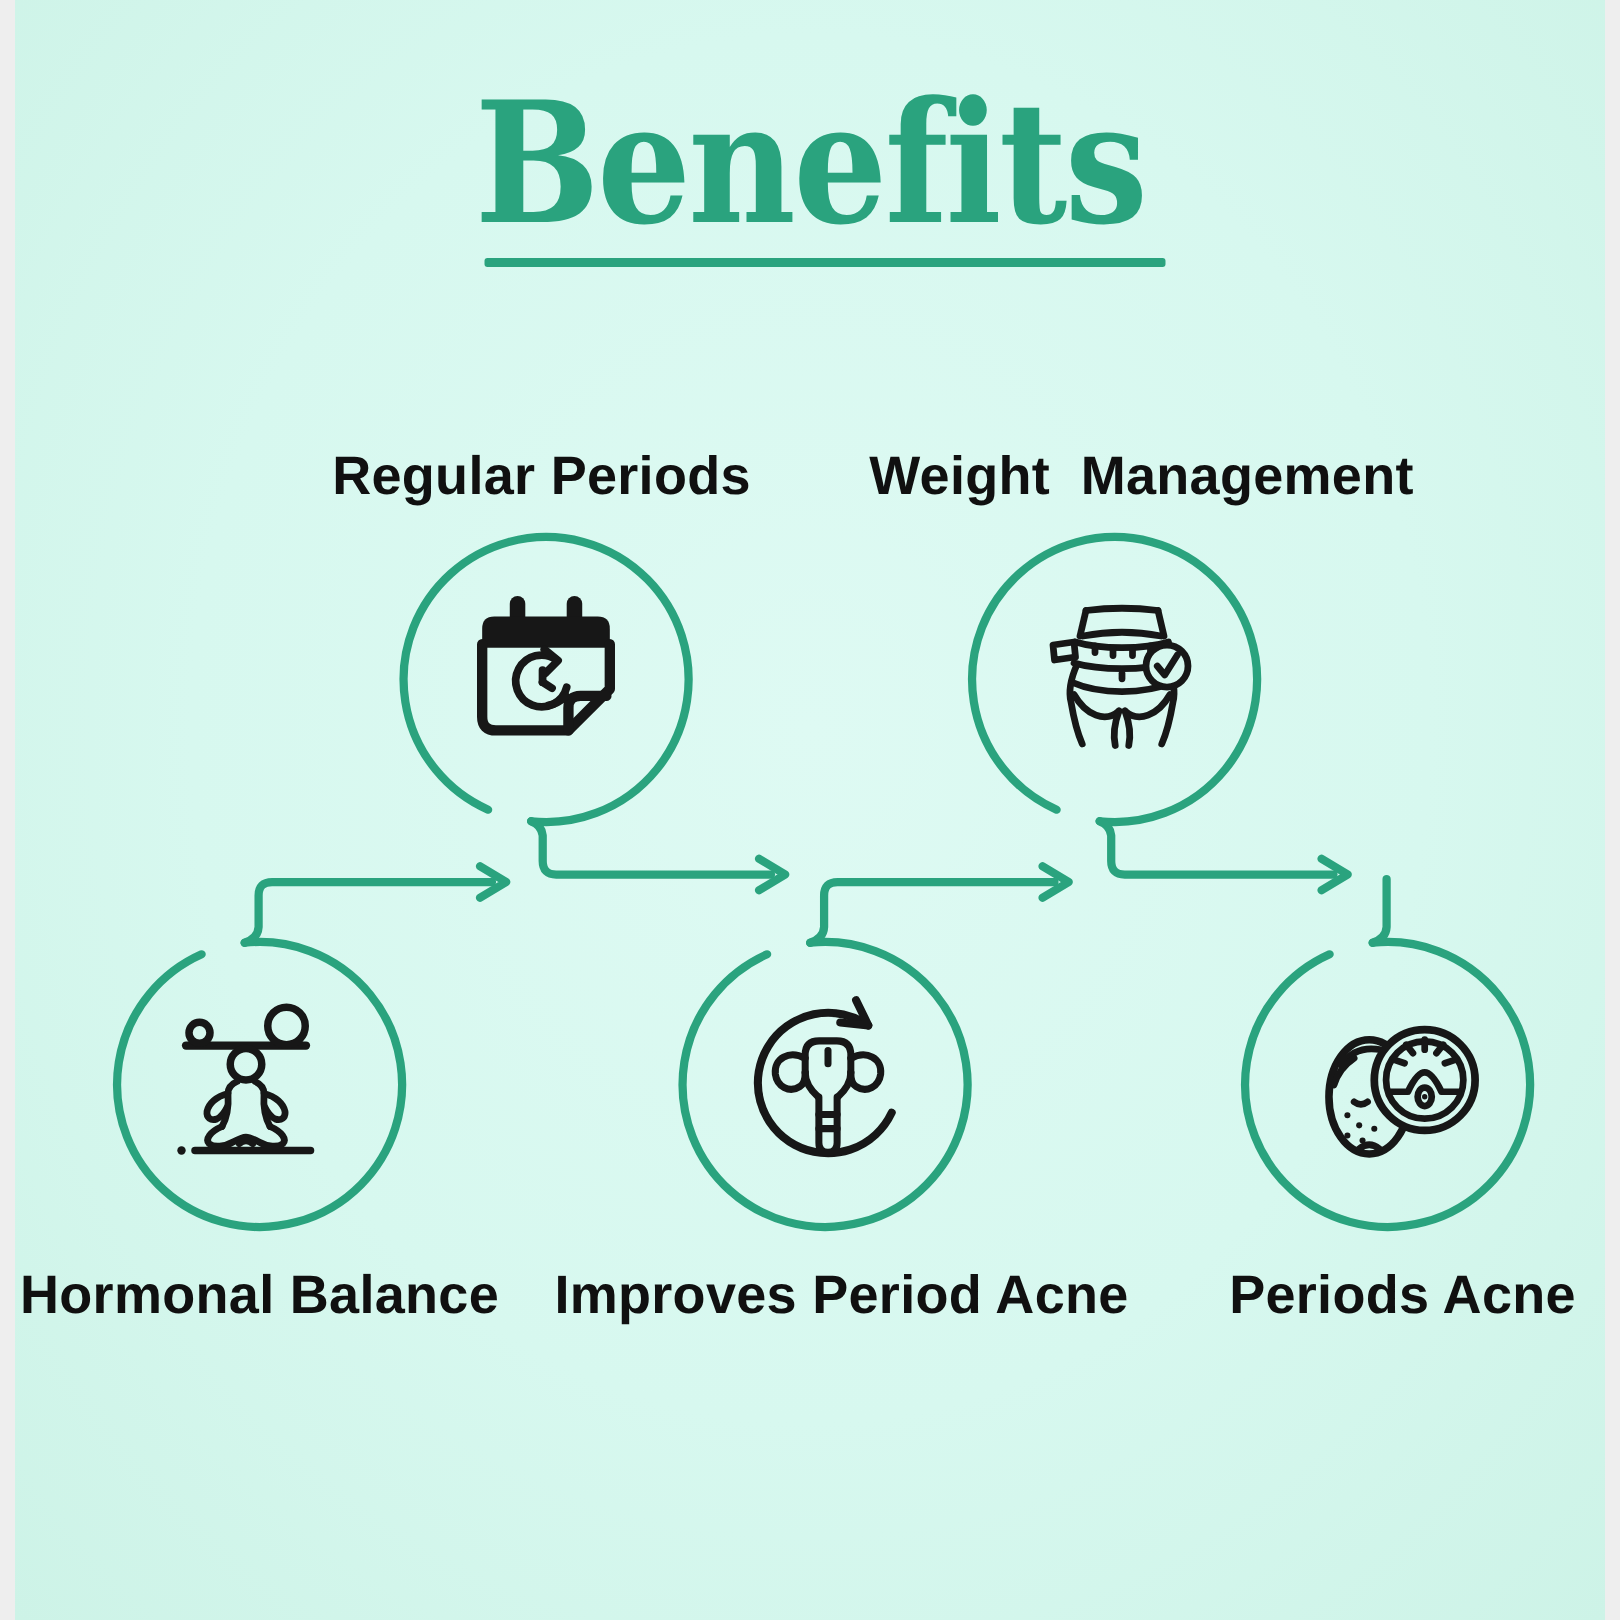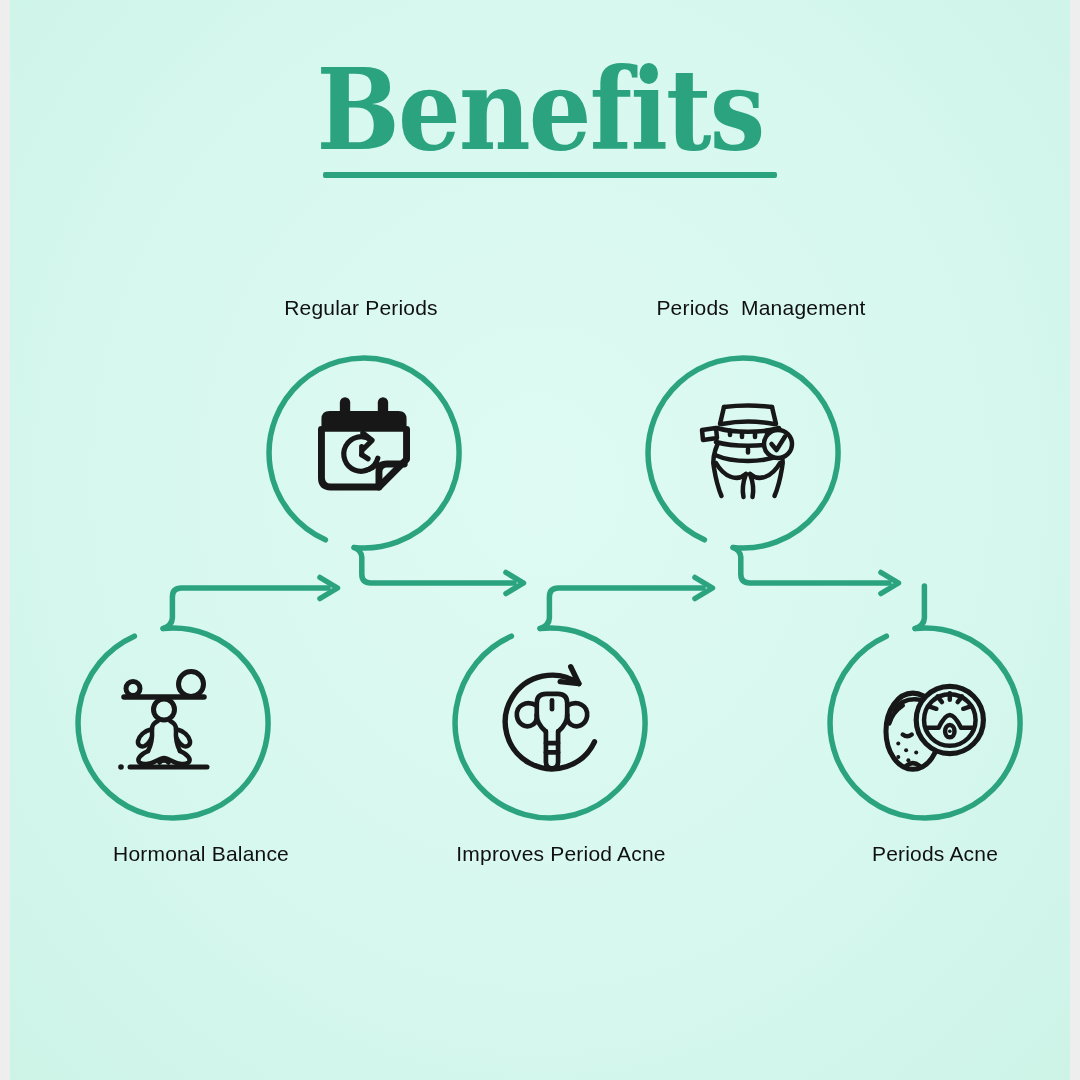--- a/index.html
+++ b/index.html
@@ -26,46 +26,46 @@
     font-weight:900;font-size:112px;letter-spacing:-2px;
     color:var(--accent);white-space:pre;
   }
   .title-underline{
     position:absolute;left:313px;top:172px;width:454px;height:6px;
     background:var(--accent);border-radius:2px;
   }
   .art{position:absolute;left:0;top:0;}
   .node-label{
     position:absolute;transform:translateX(-50%);
-    font-size:21px;font-weight:400;color:var(--label-text);
+    font-size:36px;font-weight:700;color:var(--label-text);
     white-space:pre;letter-spacing:.2px;
   }
   .lbl-rp{left:351px;top:296px;}
   .lbl-wm{left:751px;top:296px;}
-  .lbl-hb{left:163px;top:842px;margin-left:28px;}
+  .lbl-hb{left:163px;top:842px;}
   .lbl-ipf{left:551px;top:842px;}
   .lbl-ca{left:925px;top:842px;}
   .c-ring,.c-line{stroke:var(--accent);stroke-width:5.5;fill:none;
     stroke-linecap:round;stroke-linejoin:round;}
   .ink{stroke:var(--icon-stroke);fill:none;stroke-linecap:round;stroke-linejoin:round;stroke-width:4.5;}
   .ink-thick{stroke-width:6;}
   .ink-thin{stroke-width:4;}
   .ink-fill{fill:var(--icon-stroke);stroke:none;}
   .bg-fill{fill:var(--background);}
 </style>
 </head>
 <body>
 
 <div class="canvas">
 
   <h1 class="title">Benefits</h1>
   <div class="title-underline"></div>
 
   <div class="node-label lbl-rp">Regular Periods</div>
-  <div class="node-label lbl-wm">Periods  Management</div>
+  <div class="node-label lbl-wm">Weight  Management</div>
   <div class="node-label lbl-hb">Hormonal Balance</div>
   <div class="node-label lbl-ipf">Improves Period Acne</div>
   <div class="node-label lbl-ca">Periods Acne</div>
 
   <svg class="art" width="1080" height="1080" viewBox="0 0 1080 1080">
 
     <path class="c-ring" d="M315.4 539.8 A95 95 0 1 1 344.1 547.5"></path>
     <path class="c-ring" d="M694.4 539.8 A95 95 0 1 1 723.1 547.5"></path>
     <path class="c-ring" d="M153.1 628.5 A95 95 0 1 1 124.4 636.2"></path>
     <path class="c-ring" d="M530.1 628.5 A95 95 0 1 1 501.4 636.2"></path>

